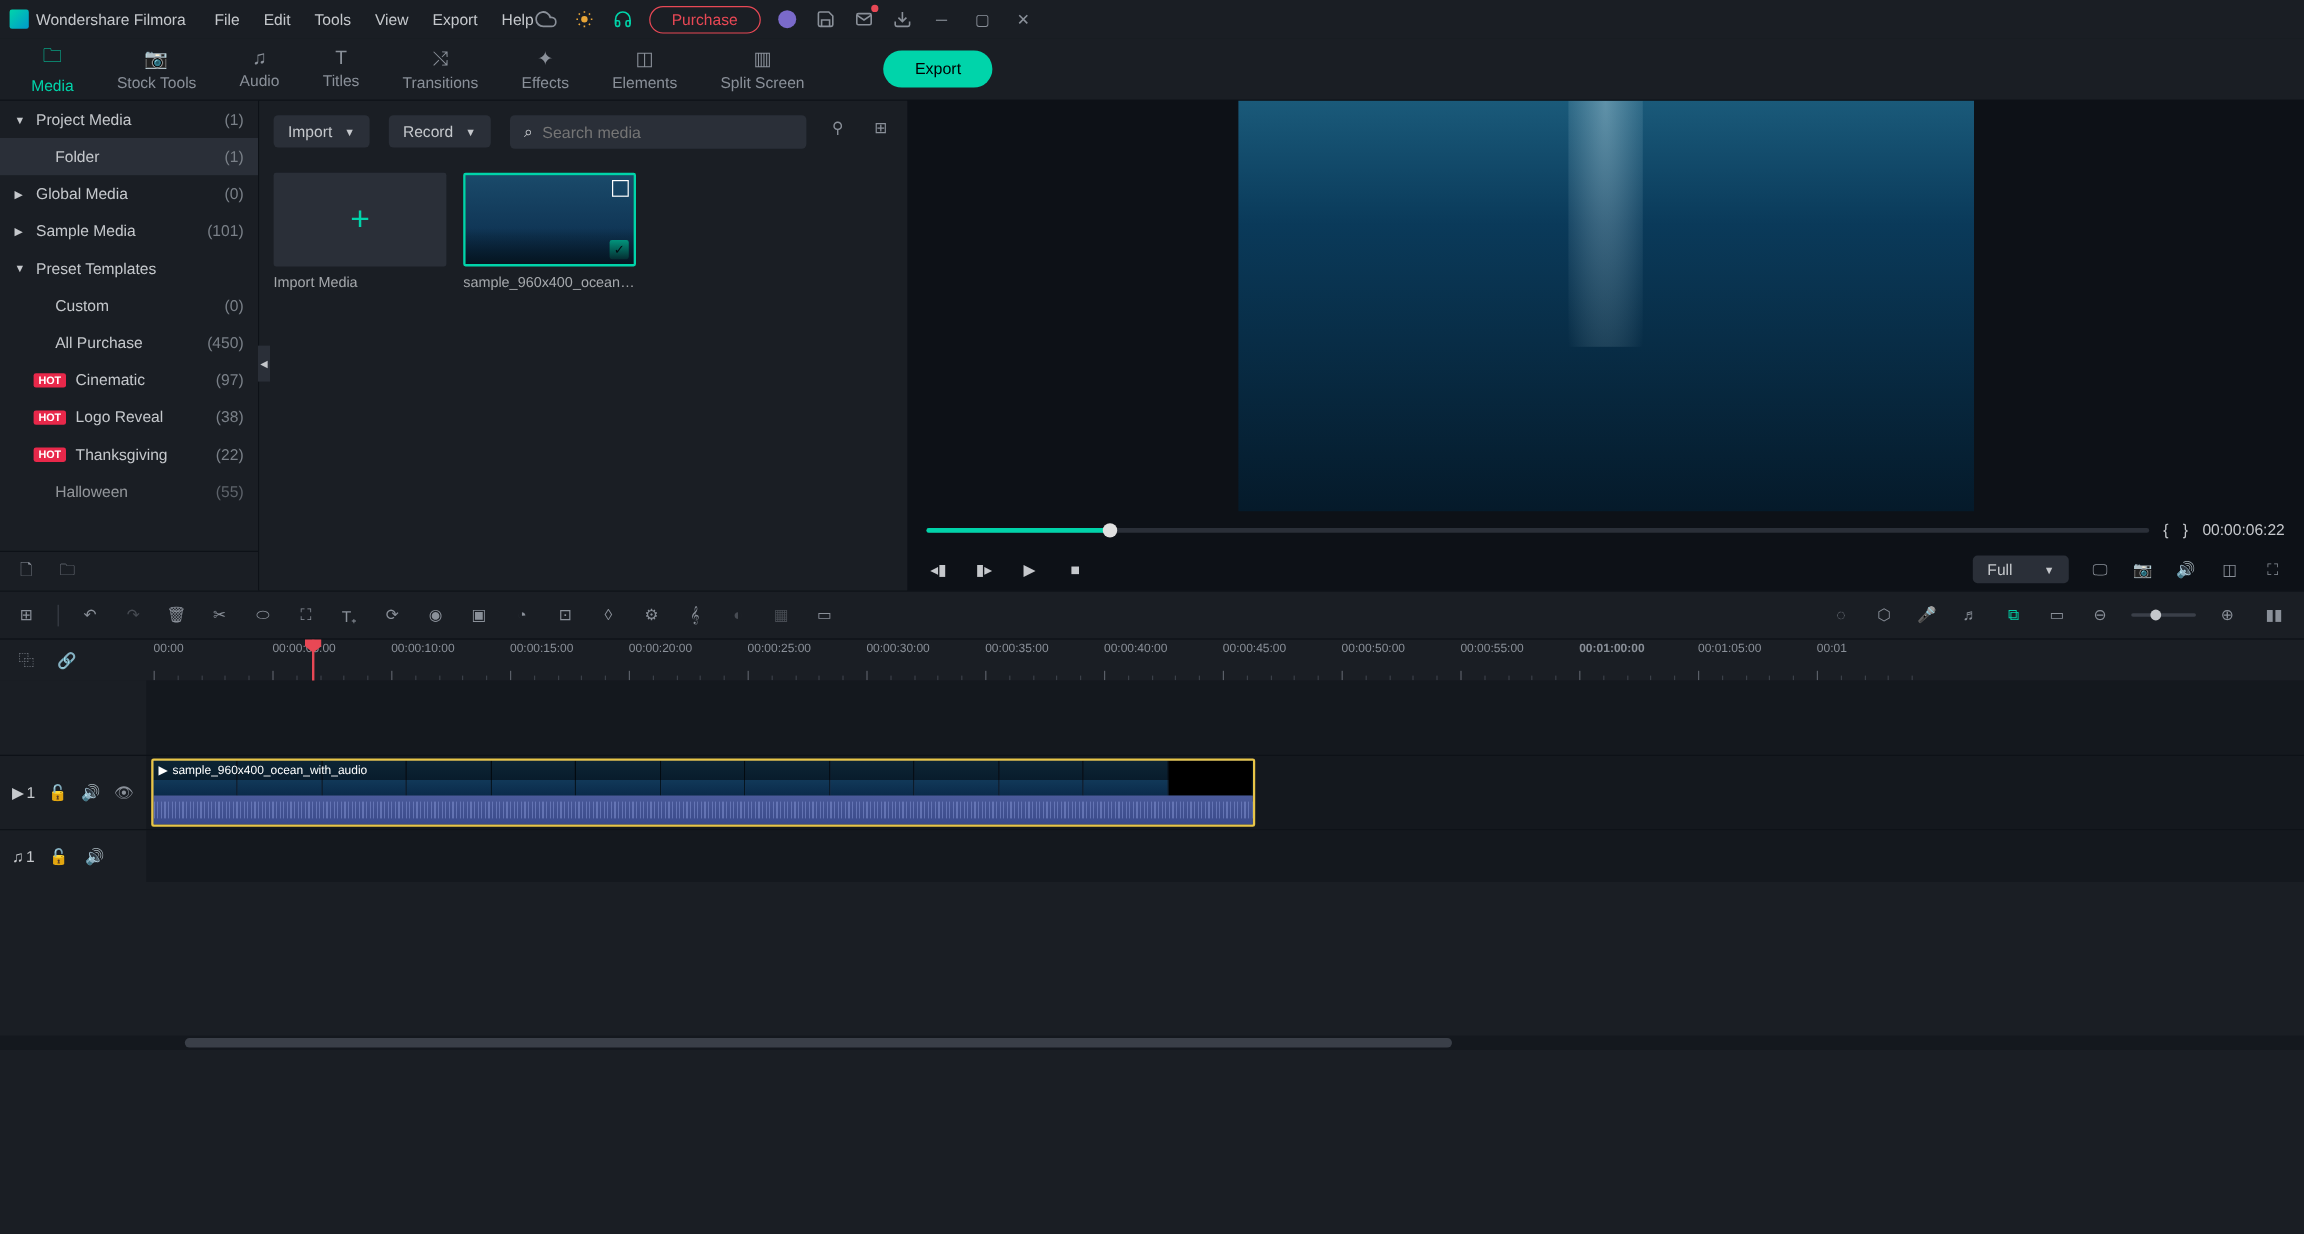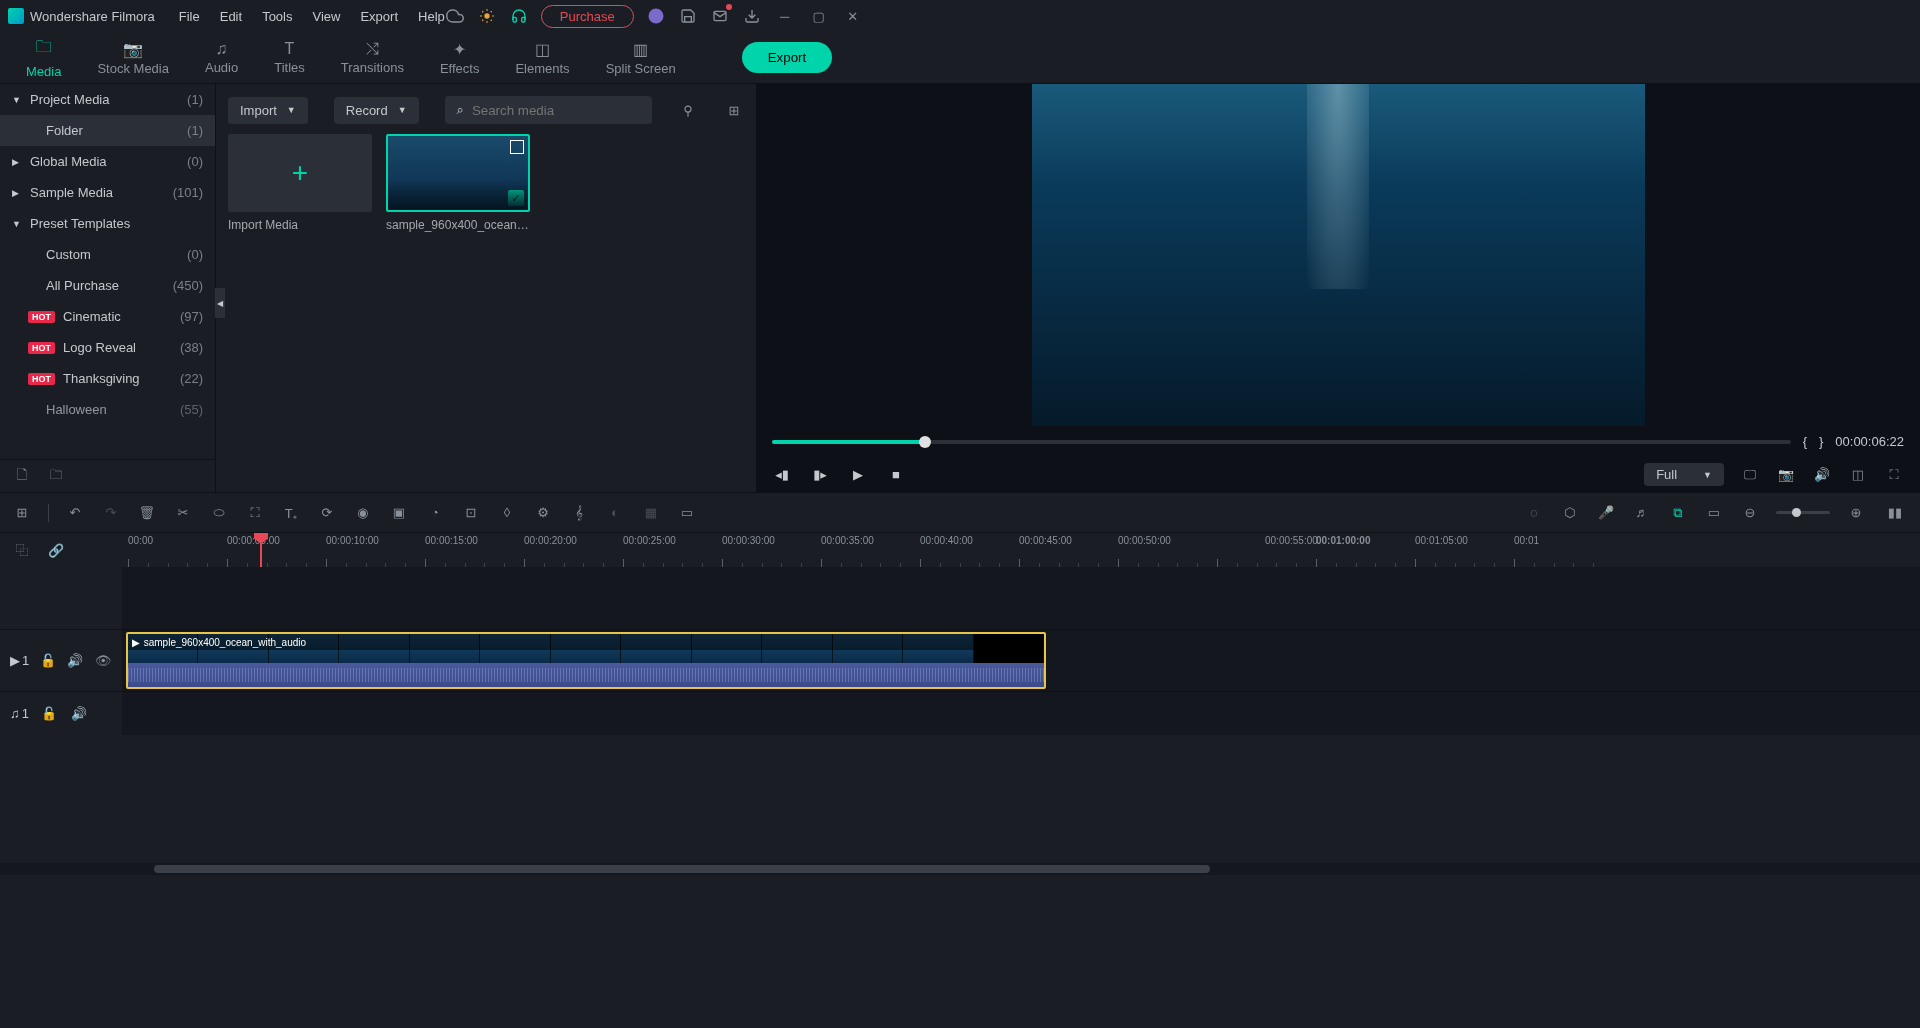--- a/index.html
+++ b/index.html
@@ -28,21 +28,21 @@
 .sb-item { display: flex; align-items: center; padding: 8px 12px; cursor: pointer; justify-content: space-between; }
 .sb-item.active { background: #2a2f38; }
 .sb-item.sub { padding-left: 28px; }
 .sb-left { display: flex; align-items: center; gap: 8px; }
 .sb-arrow { width: 10px; font-size: 9px; }
 .sb-count { color: #7a8088; }
 .hot-badge { background: #e8284a; color: #fff; font-size: 9px; padding: 1px 4px; border-radius: 2px; font-weight: bold; }
 .sb-footer { position: absolute; bottom: 0; left: 0; right: 0; padding: 6px 12px; display: flex; gap: 14px; background: #1a1e24; border-top: 1px solid #0d1117; }
 
 .media-panel { flex: 1; background: #1a1e24; padding: 12px; position: relative; max-width: 540px; }
-.media-toolbar { display: flex; align-items: center; gap: 26px; margin-bottom: 10px; }
+.media-toolbar { display: flex; align-items: flex-start; gap: 16px; margin-bottom: 20px; }
 .dropdown { background: #2a2f38; padding: 6px 12px; border-radius: 4px; display: flex; align-items: center; gap: 10px; cursor: pointer; }
 .search-box { flex: 1; background: #2a2f38; padding: 6px 12px; border-radius: 4px; display: flex; align-items: center; gap: 8px; }
 .search-box input { background: transparent; border: none; color: #c5c8cc; outline: none; width: 100%; }
 .media-grid { display: flex; gap: 14px; flex-wrap: wrap; }
 .media-item { width: 144px; }
 .media-thumb { width: 144px; height: 78px; background: #2a2f38; border-radius: 2px; position: relative; display: flex; align-items: center; justify-content: center; }
 .media-thumb.selected { border: 2px solid #00d4aa; }
 .media-thumb.ocean { background: linear-gradient(180deg, #1a4a6a 0%, #0a2a4a 100%); position: relative; overflow: hidden; }
 .media-thumb.ocean::after { content: ''; position: absolute; bottom: 0; left: 0; right: 0; height: 40%; background: linear-gradient(180deg, transparent, #051520); }
 .import-plus { font-size: 28px; color: #00d4aa; font-weight: 300; }
@@ -161,21 +161,21 @@
   </div>
 </div>
 
 <div class="tabs-row">
   <div class="tab active">
       <span class="tab-icon">🗀</span>
       <span>Media</span>
     </div>
   <div class="tab">
       <span class="tab-icon">📷</span>
-      <span>Stock Media</span>
+      <span>Stock Tools</span>
     </div>
   <div class="tab">
       <span class="tab-icon">♫</span>
       <span>Audio</span>
     </div>
   <div class="tab">
       <span class="tab-icon">T</span>
       <span>Titles</span>
     </div>
   <div class="tab">
@@ -450,21 +450,21 @@
         <div class="ruler-tick-minor" style="left: 916.8px;"></div>
         <div class="ruler-tick-minor" style="left: 936.6px;"></div>
         <div class="ruler-tick-minor" style="left: 956.4px;"></div>
         <div class="ruler-tick-minor" style="left: 976.2px;"></div>
         <div class="ruler-mark" style="left: 996px;">00:00:50:00</div>
         <div class="ruler-tick-major" style="left: 996px;"></div>
         <div class="ruler-tick-minor" style="left: 1015.8px;"></div>
         <div class="ruler-tick-minor" style="left: 1035.6px;"></div>
         <div class="ruler-tick-minor" style="left: 1055.4px;"></div>
         <div class="ruler-tick-minor" style="left: 1075.2px;"></div>
-        <div class="ruler-mark" style="left: 1095px; margin-left: 48px;">00:00:55:00</div>
+        <div class="ruler-mark" style="left: 1095px;">00:00:55:00</div>
         <div class="ruler-tick-major" style="left: 1095px;"></div>
         <div class="ruler-tick-minor" style="left: 1114.8px;"></div>
         <div class="ruler-tick-minor" style="left: 1134.6px;"></div>
         <div class="ruler-tick-minor" style="left: 1154.4px;"></div>
         <div class="ruler-tick-minor" style="left: 1174.2px;"></div>
         <div class="ruler-mark" style="left: 1194px; font-weight: bold;">00:01:00:00</div>
         <div class="ruler-tick-major" style="left: 1194px;"></div>
         <div class="ruler-tick-minor" style="left: 1213.8px;"></div>
         <div class="ruler-tick-minor" style="left: 1233.6px;"></div>
         <div class="ruler-tick-minor" style="left: 1253.4px;"></div>

